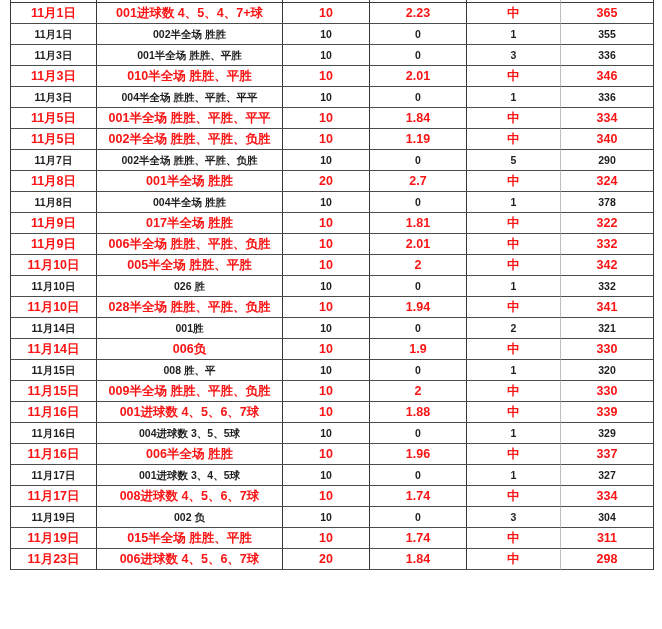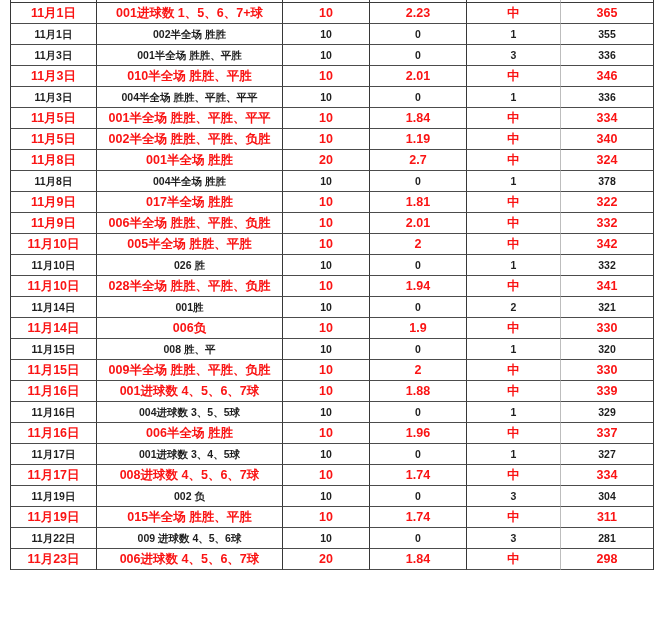--- a/index.html
+++ b/index.html
@@ -68,21 +68,21 @@
       <tr class="sliver">
         <td></td>
         <td></td>
         <td></td>
         <td></td>
         <td class="c-result"></td>
         <td></td>
       </tr>
     <tr class="win">
       <td class="c-date">11月1日</td>
-      <td class="c-desc">001进球数 1、5、6、7+球</td>
+      <td class="c-desc">001进球数 4、5、4、7+球</td>
       <td class="c-stake">10</td>
       <td class="c-odds">2.23</td>
       <td class="c-result">中</td>
       <td class="c-balance">365</td>
     </tr>
         <tr class="lose">
       <td class="c-date">11月1日</td>
       <td class="c-desc">002半全场 胜胜</td>
       <td class="c-stake">10</td>
       <td class="c-odds">0</td>
@@ -121,20 +121,28 @@
       <td class="c-result">中</td>
       <td class="c-balance">334</td>
     </tr>
         <tr class="win">
       <td class="c-date">11月5日</td>
       <td class="c-desc">002半全场 胜胜、平胜、负胜</td>
       <td class="c-stake">10</td>
       <td class="c-odds">1.19</td>
       <td class="c-result">中</td>
       <td class="c-balance">340</td>
+    </tr>
+        <tr class="lose">
+      <td class="c-date">11月7日</td>
+      <td class="c-desc">002半全场 胜胜、平胜、负胜</td>
+      <td class="c-stake">10</td>
+      <td class="c-odds">0</td>
+      <td class="c-result">5</td>
+      <td class="c-balance">290</td>
     </tr>
         <tr class="win">
       <td class="c-date">11月8日</td>
       <td class="c-desc">001半全场 胜胜</td>
       <td class="c-stake">20</td>
       <td class="c-odds">2.7</td>
       <td class="c-result">中</td>
       <td class="c-balance">324</td>
     </tr>
         <tr class="lose">
@@ -266,28 +274,20 @@
       <td class="c-balance">304</td>
     </tr>
         <tr class="win">
       <td class="c-date">11月19日</td>
       <td class="c-desc">015半全场 胜胜、平胜</td>
       <td class="c-stake">10</td>
       <td class="c-odds">1.74</td>
       <td class="c-result">中</td>
       <td class="c-balance">311</td>
     </tr>
-        <tr class="lose">
-      <td class="c-date">11月22日</td>
-      <td class="c-desc">009 进球数 4、5、6球</td>
-      <td class="c-stake">10</td>
-      <td class="c-odds">0</td>
-      <td class="c-result">3</td>
-      <td class="c-balance">281</td>
-    </tr>
         <tr class="win">
       <td class="c-date">11月23日</td>
       <td class="c-desc">006进球数 4、5、6、7球</td>
       <td class="c-stake">20</td>
       <td class="c-odds">1.84</td>
       <td class="c-result">中</td>
       <td class="c-balance">298</td>
     </tr>
       </tbody>
   </table>

